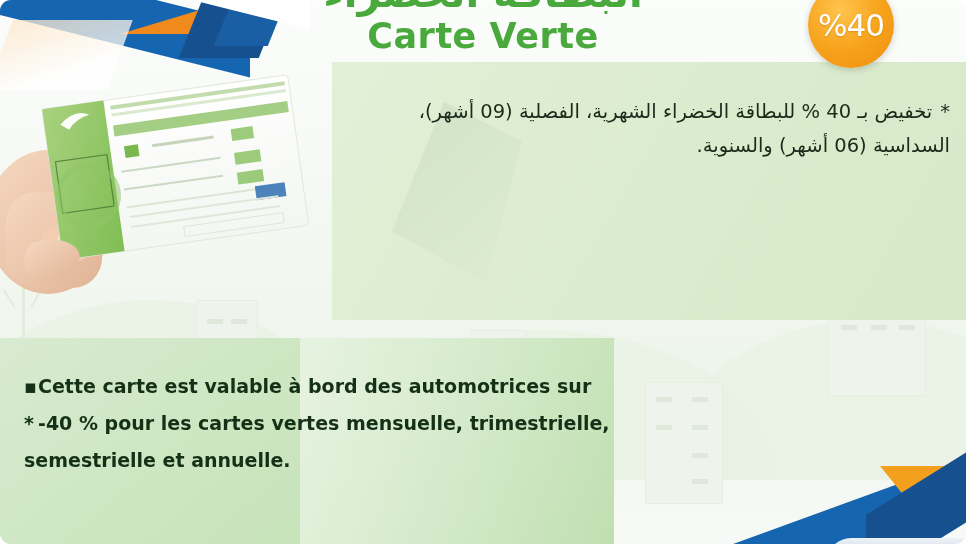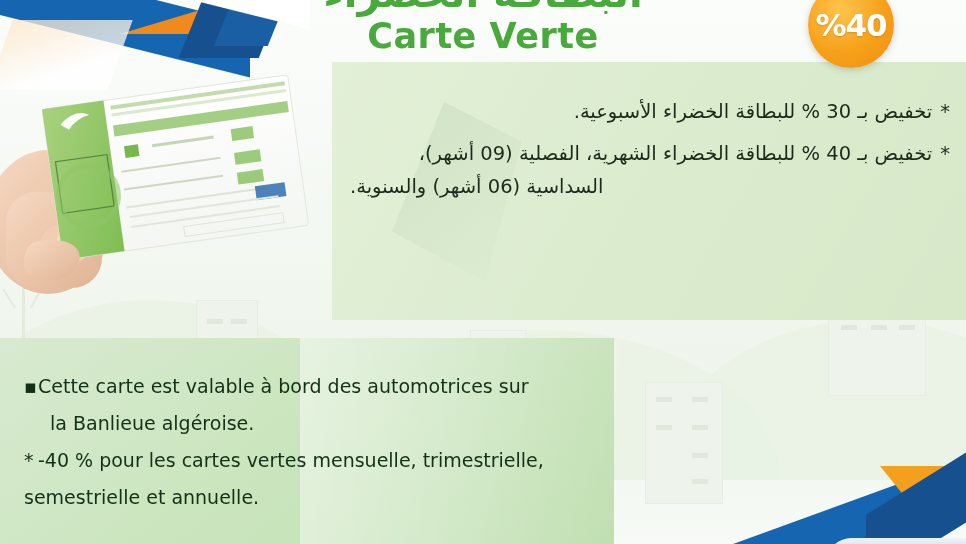--- a/index.html
+++ b/index.html
@@ -3,20 +3,21 @@
 <meta charset="utf-8">
 <style>
   html,body{margin:0;padding:0;background:#fff;}
   body{
     font-family:"DejaVu Sans","Liberation Sans",sans-serif;
     width:966px;height:544px;overflow:hidden;
   }
   #poster{
     position:relative;width:966px;height:544px;overflow:hidden;
     background:#fdfefd;
+    border-radius:11px;
   }
 
   
   .city{position:absolute;pointer-events:none;}
   .bg-sky{
     position:absolute;left:0;top:0;width:966px;height:544px;
     background:linear-gradient(180deg,#fbfdfb 0%,#f4f8f2 40%,#eef5ec 70%,#f7faf6 100%);
   }
   .bld{position:absolute;background:#eef3ec;border:1px solid #e6ede3;}
   .bld .win{position:absolute;width:16px;height:5px;background:#dfe8da;}
@@ -89,21 +90,21 @@
     position:absolute;left:0;right:0;top:16px;text-align:center;
     font-size:35px;font-weight:bold;color:#4aa93c;letter-spacing:.5px;
   }
   .badge{
     position:absolute;left:808px;top:-18px;width:86px;height:86px;border-radius:50%;
     background:radial-gradient(circle at 38% 32%,#ffc44d 0%,#f7a21b 52%,#ef8d12 100%);
     box-shadow:0 2px 7px rgba(0,0,0,.18);
     display:flex;align-items:center;justify-content:center;
   }
   .badge span{
-    color:#fff;font-size:31px;font-weight:bold;letter-spacing:-1px;
+    color:#fff;font-size:31px;font-weight:normal;letter-spacing:-1px;
     text-shadow:0 1px 2px rgba(180,110,0,.45);
     text-align:right;
   }
 
   
   .panel-ar{
     position:absolute;left:332px;top:62px;width:634px;height:258px;
     background:linear-gradient(120deg,#e3f0d8 0%,#dceccf 45%,#d7e9c9 100%);
   }
   .panel-ar .shade{
@@ -121,28 +122,28 @@
   }
 
   
   .ar-list{
     position:absolute;left:350px;top:96px;width:600px;
     direction:rtl;text-align:right;
     font-size:19.5px;color:#1b2a1a;line-height:1.62;
   }
   .ar-list .row{margin-bottom:10px;white-space:nowrap;}
   .ar-list .mk{display:inline-block;margin-left:8px;color:#1b2a1a;}
-  .ar-cont{display:block;text-align:left;margin-top:2px;}
+  .ar-cont{display:block;text-align:right;margin-top:2px;}
 
   
   .fr-list{
     position:absolute;left:24px;top:368px;width:570px;
     font-size:19px;color:#143016;line-height:1.95;
   }
-  .fr-list .row{white-space:nowrap;}
+  .fr-list .row{white-space:nowrap;font-weight:bold;}
   .fr-list .mk{display:inline-block;width:14px;color:#143016;}
   .fr-list .ind{display:block;padding-left:26px;}
 </style>
 </head>
 <body>
 
 <div id="poster">
 
   <div class="bg-sky city"></div>
 
@@ -257,32 +258,28 @@
   </div>
 
   <div class="head-ar">البطاقة الخضراء</div>
   <div class="head-fr">Carte Verte</div>
   <div class="badge">
     <span>%40</span>
   </div>
 
   <div class="ar-list">
     <div class="row">
-      <span class="mk">*</span><span>تخفيض بـ 30 %  للبطاقة الخضراء الأسبوعية.</span>
-    </div>
-    <div class="row">
       <span class="mk">*</span><span>تخفيض بـ 40 %  للبطاقة الخضراء الشهرية، الفصلية (09 أشهر)،</span>
       <span class="ar-cont">السداسية (06 أشهر) والسنوية.</span>
     </div>
   </div>
 
   <div class="fr-list">
     <div class="row">
       <span class="mk">▪</span><span>Cette carte est valable à bord des automotrices sur</span>
-      <span class="ind">la Banlieue algéroise.</span>
     </div>
     <div class="row">
       <span class="mk">*</span><span>-40 % pour les cartes vertes mensuelle, trimestrielle,</span>
       <span style="display:block;">semestrielle et annuelle.</span>
     </div>
   </div>
 
   <div class="br-wrap">
     <div class="br-blue"></div>
     <div class="br-orange"></div>

